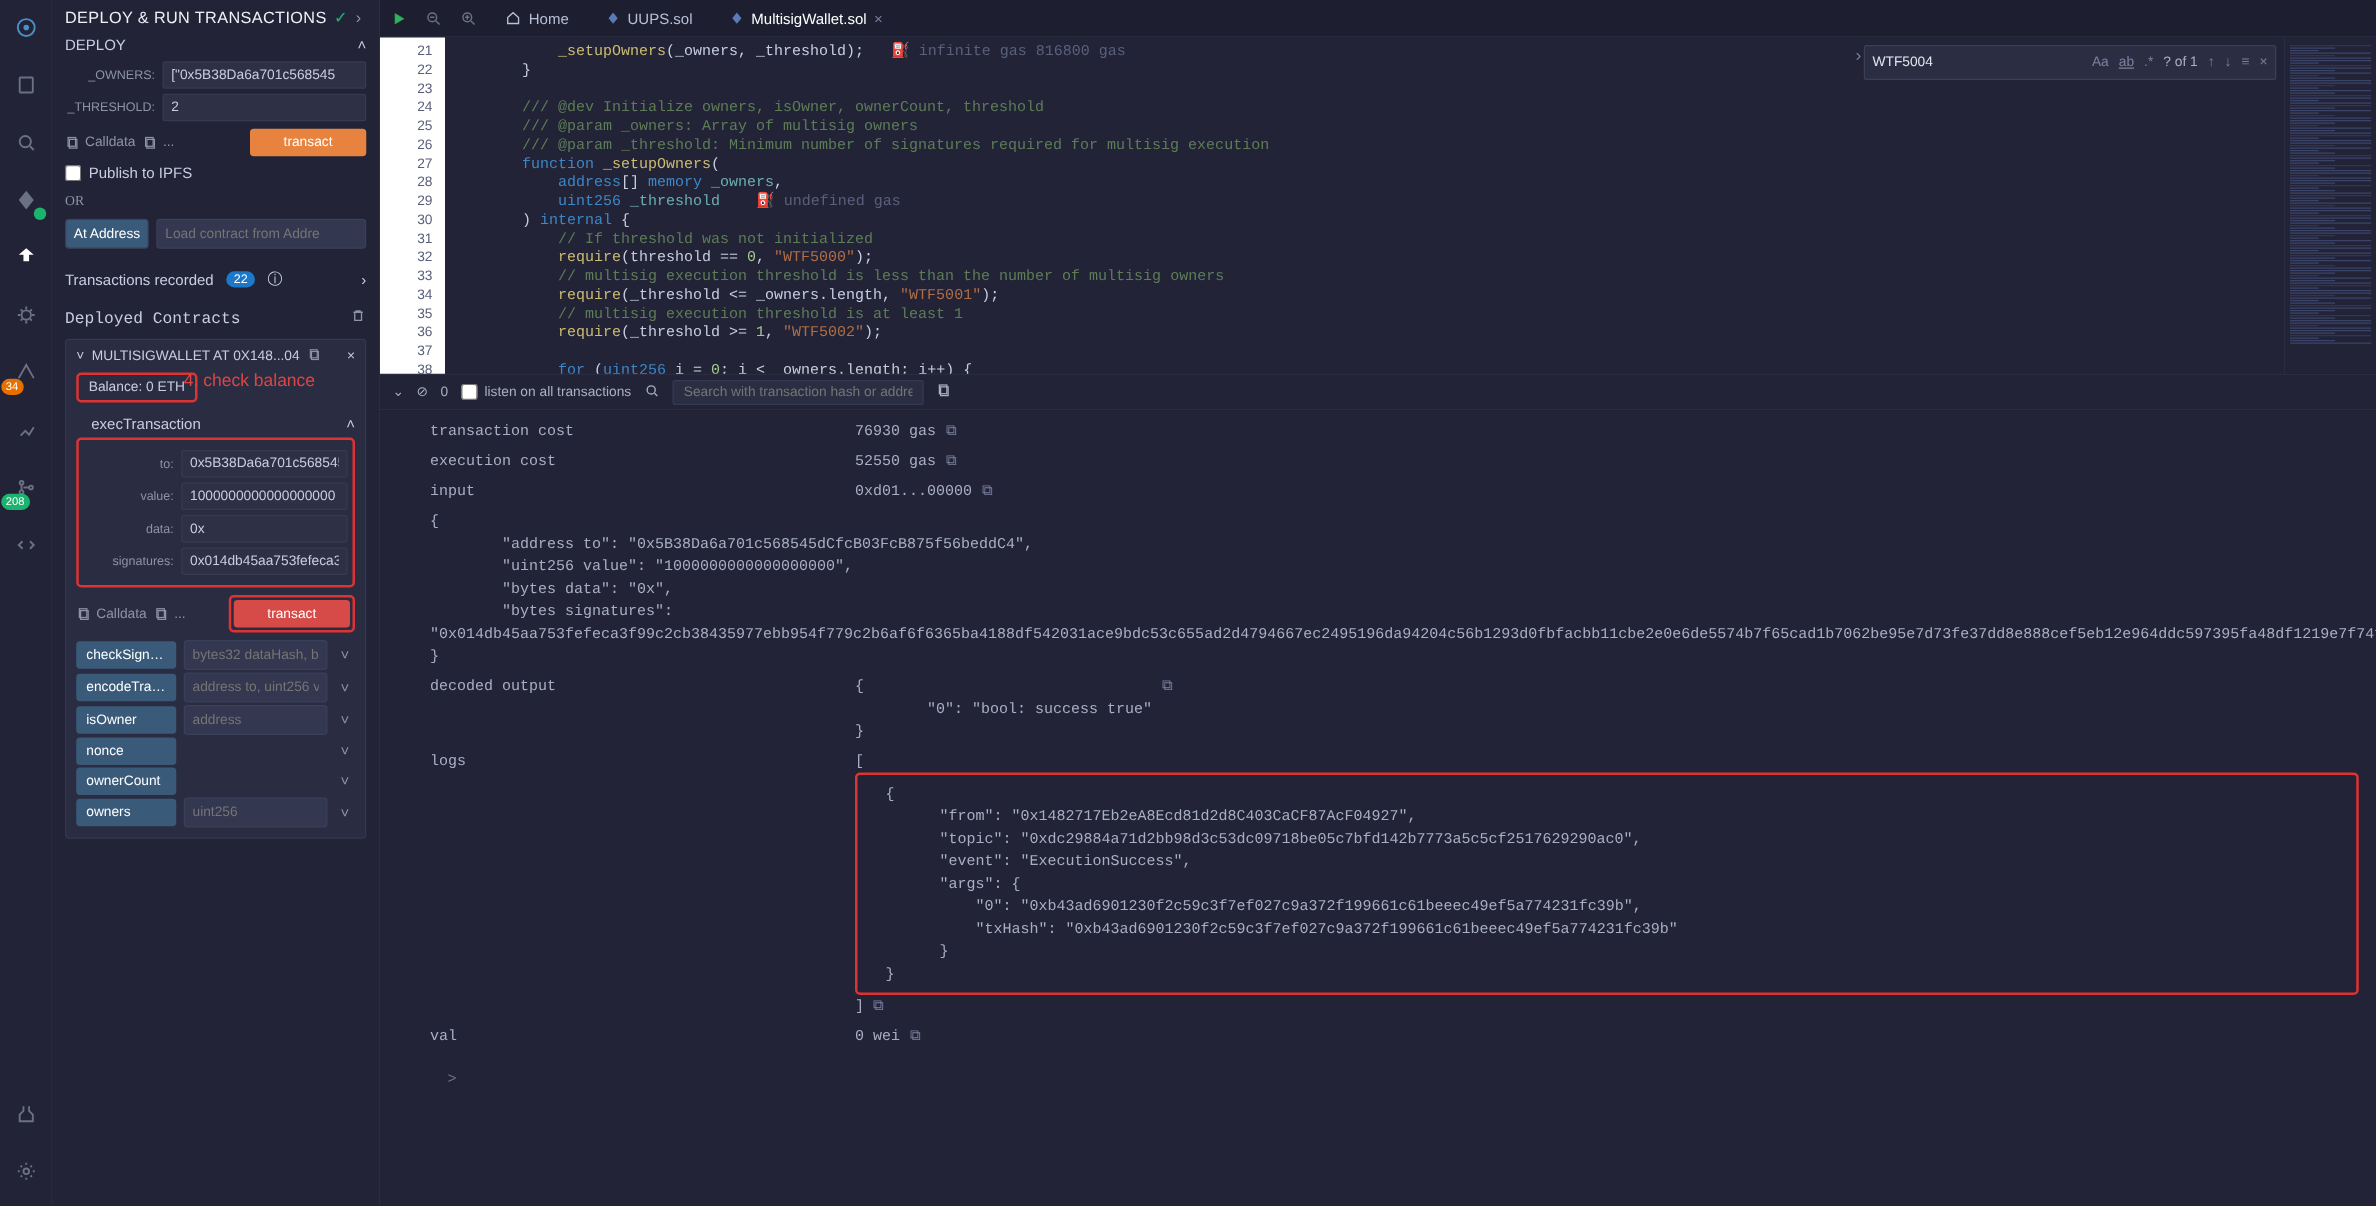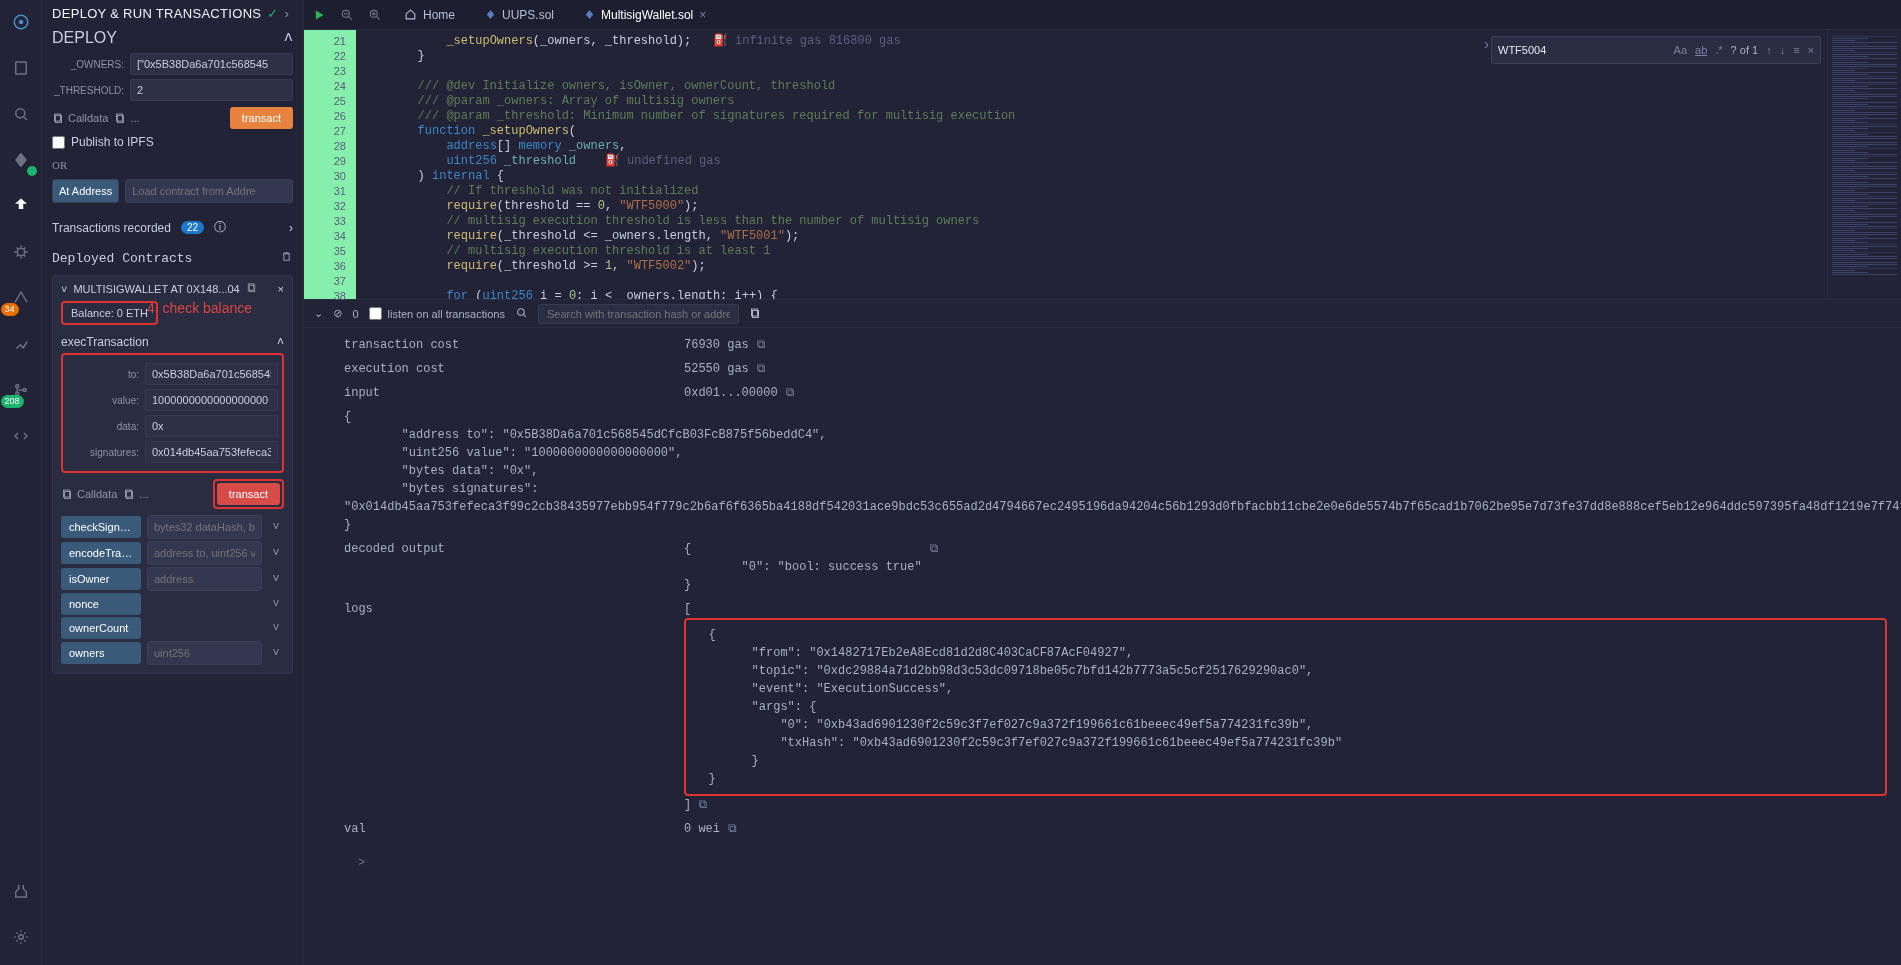--- a/index.html
+++ b/index.html
@@ -49,37 +49,37 @@
     position: relative;
   }
   .dp-header {
     display: flex; align-items: center; gap: 6px;
     color: #eef1f8; font-size: 13px; letter-spacing: .3px;
     margin-bottom: 8px;
   }
   .dp-header .chev { color:#8d93a5; }
   .dp-section-title {
     display:flex; justify-content:space-between; align-items:center;
-    color:#c8cde0; font-size:16px; margin: 6px 0 6px 0;
+    color:#c8cde0; font-size:12px; margin: 6px 0 6px 0;
   }
   .dp-row { display:flex; align-items:center; gap:6px; margin: 4px 0; }
   .dp-label { width: 72px; text-align:right; color:#8d93a5; font-size:10px; }
   .dp-input {
     flex:1; background:#2e3146; border:1px solid #363a52;
     color:#c8cde0; font-size:11px; padding:4px 6px; border-radius:2px;
     min-width: 0;
   }
   .dp-actions { display:flex; align-items:center; gap:6px; margin:6px 0 6px 0; }
   .mini-btn {
     background:transparent; border:none; color:#8d93a5; font-size:11px;
     display:flex; align-items:center; gap:4px; cursor:pointer;
   }
   .transact-btn {
     background:#e8833f; color:#fff; border:none;
-    padding:5px 12px; font-size:11px; border-radius:3px; cursor:pointer;
+    padding:5px 27px; font-size:11px; border-radius:3px; cursor:pointer;
     margin-left:auto;
   }
   .transact-btn.red { background:#d64a47; }
   .publish-row { display:flex; align-items:center; gap:6px; color:#c8cde0; margin:6px 0 10px 0; font-size:12px;}
   .publish-row input[type=checkbox] { accent-color:#555; }
   .or-sep { text-align:left; color:#8d93a5; font-size:11px; margin:8px 0;font-family:Liberation Serif, serif; }
   .at-address-row { display:flex; gap:6px; }
   .btn-chunky {
     background:#2e3146; border:1px solid #3a3f5a; color:#c8cde0;
     font-size:11px; padding:5px 6px; border-radius:3px; cursor:pointer;
@@ -97,21 +97,21 @@
   .card {
     background:#2a2d42; border:1px solid #333750; border-radius:3px;
     padding:6px 8px; margin-bottom:8px;
   }
   .card-head { display:flex; align-items:center; gap:6px; color:#c8cde0; font-size:11px; }
   .card-head .x { margin-left:auto; cursor:pointer; }
   .balance {
     display:inline-block; border:2px solid #d33; border-radius:4px;
     margin:6px 0 4px 0; padding:4px 8px; color:#c8cde0; font-size:11px;
   }
-  .func-title { display:flex; align-items:center; justify-content:space-between; color:#c8cde0; font-size:12px; margin:6px 0 4px 0; }
+  .func-title { display:flex; align-items:center; justify-content:space-between; color:#c8cde0; font-size:12px; margin:6px 0 4px 12px; }
   .red-box { border:2px solid #d33; border-radius:4px; padding:4px; }
 
   .sub-btn-row { display:flex; align-items:center; gap:6px; margin:2px 0; }
   .fn-btn {
     background:#3a5a7a; color:#fff; border:none; padding:5px 8px;
     font-size:11px; border-radius:3px; cursor:pointer;
     width:80px; text-align:left; overflow:hidden; text-overflow:ellipsis;
   }
   .fn-input { flex:1; background:#333750; border:1px solid #3a3f5a; color:#888fa8; font-size:11px; padding:5px 6px; border-radius:3px; min-width:0;}
   .row-chev { color:#8d93a5; cursor:pointer; width:16px;text-align:center;}
@@ -126,21 +126,21 @@
     border-bottom:1px solid #2a2c3f;
   }
   .tb-icon { color:#6b7183; cursor:pointer; display:flex; align-items:center; gap:4px; font-size:12px; }
   .tb-icon.green svg { color:#2fb35a; }
   .tab { display:flex;align-items:center;gap:6px;font-size:12px;color:#b8bfd6;cursor:pointer;padding:4px 8px;}
   .tab.active { color:#fff; }
   .tab .close { color:#7a7fa0; }
 
   
   .editor-wrap { position:relative; flex: 0 0 auto; height: 270px; display:flex; background:#222336; border-bottom:1px solid #2a2c3f;}
-  .gutter { width:52px; background:#86efac; color:#5a607c; font-size:11px; text-align:right; padding:4px 10px 0 0; line-height:15px;}
+  .gutter { width:52px; background:#ffffff; color:#5a607c; font-size:11px; text-align:right; padding:4px 10px 0 0; line-height:15px;}
   .code { flex:1; font-family: Consolas, 'Courier New', monospace; font-size:12px; line-height:15px; padding:4px 0 0 4px; white-space:pre; color:#c8cde0; overflow:hidden;}
   .c-comment{color:#5d7d56;} .c-key{color:#3d87c7;} .c-type{color:#3d87c7;} .c-str{color:#b06e47;} .c-num{color:#a6c98f;} .c-fn{color:#cdbc72;} .c-var{color:#6bafb2;}
   .gray{color:#5a607c;}
 
   .findbox {
     position:absolute; top:6px; right:80px; width:330px; height:28px;
     background:#2b2e42; border:1px solid #3a3f5a; border-radius:2px;
     display:flex; align-items:center; padding:0 6px; gap:8px;
     color:#aab0c0; font-size:11px;
   }

